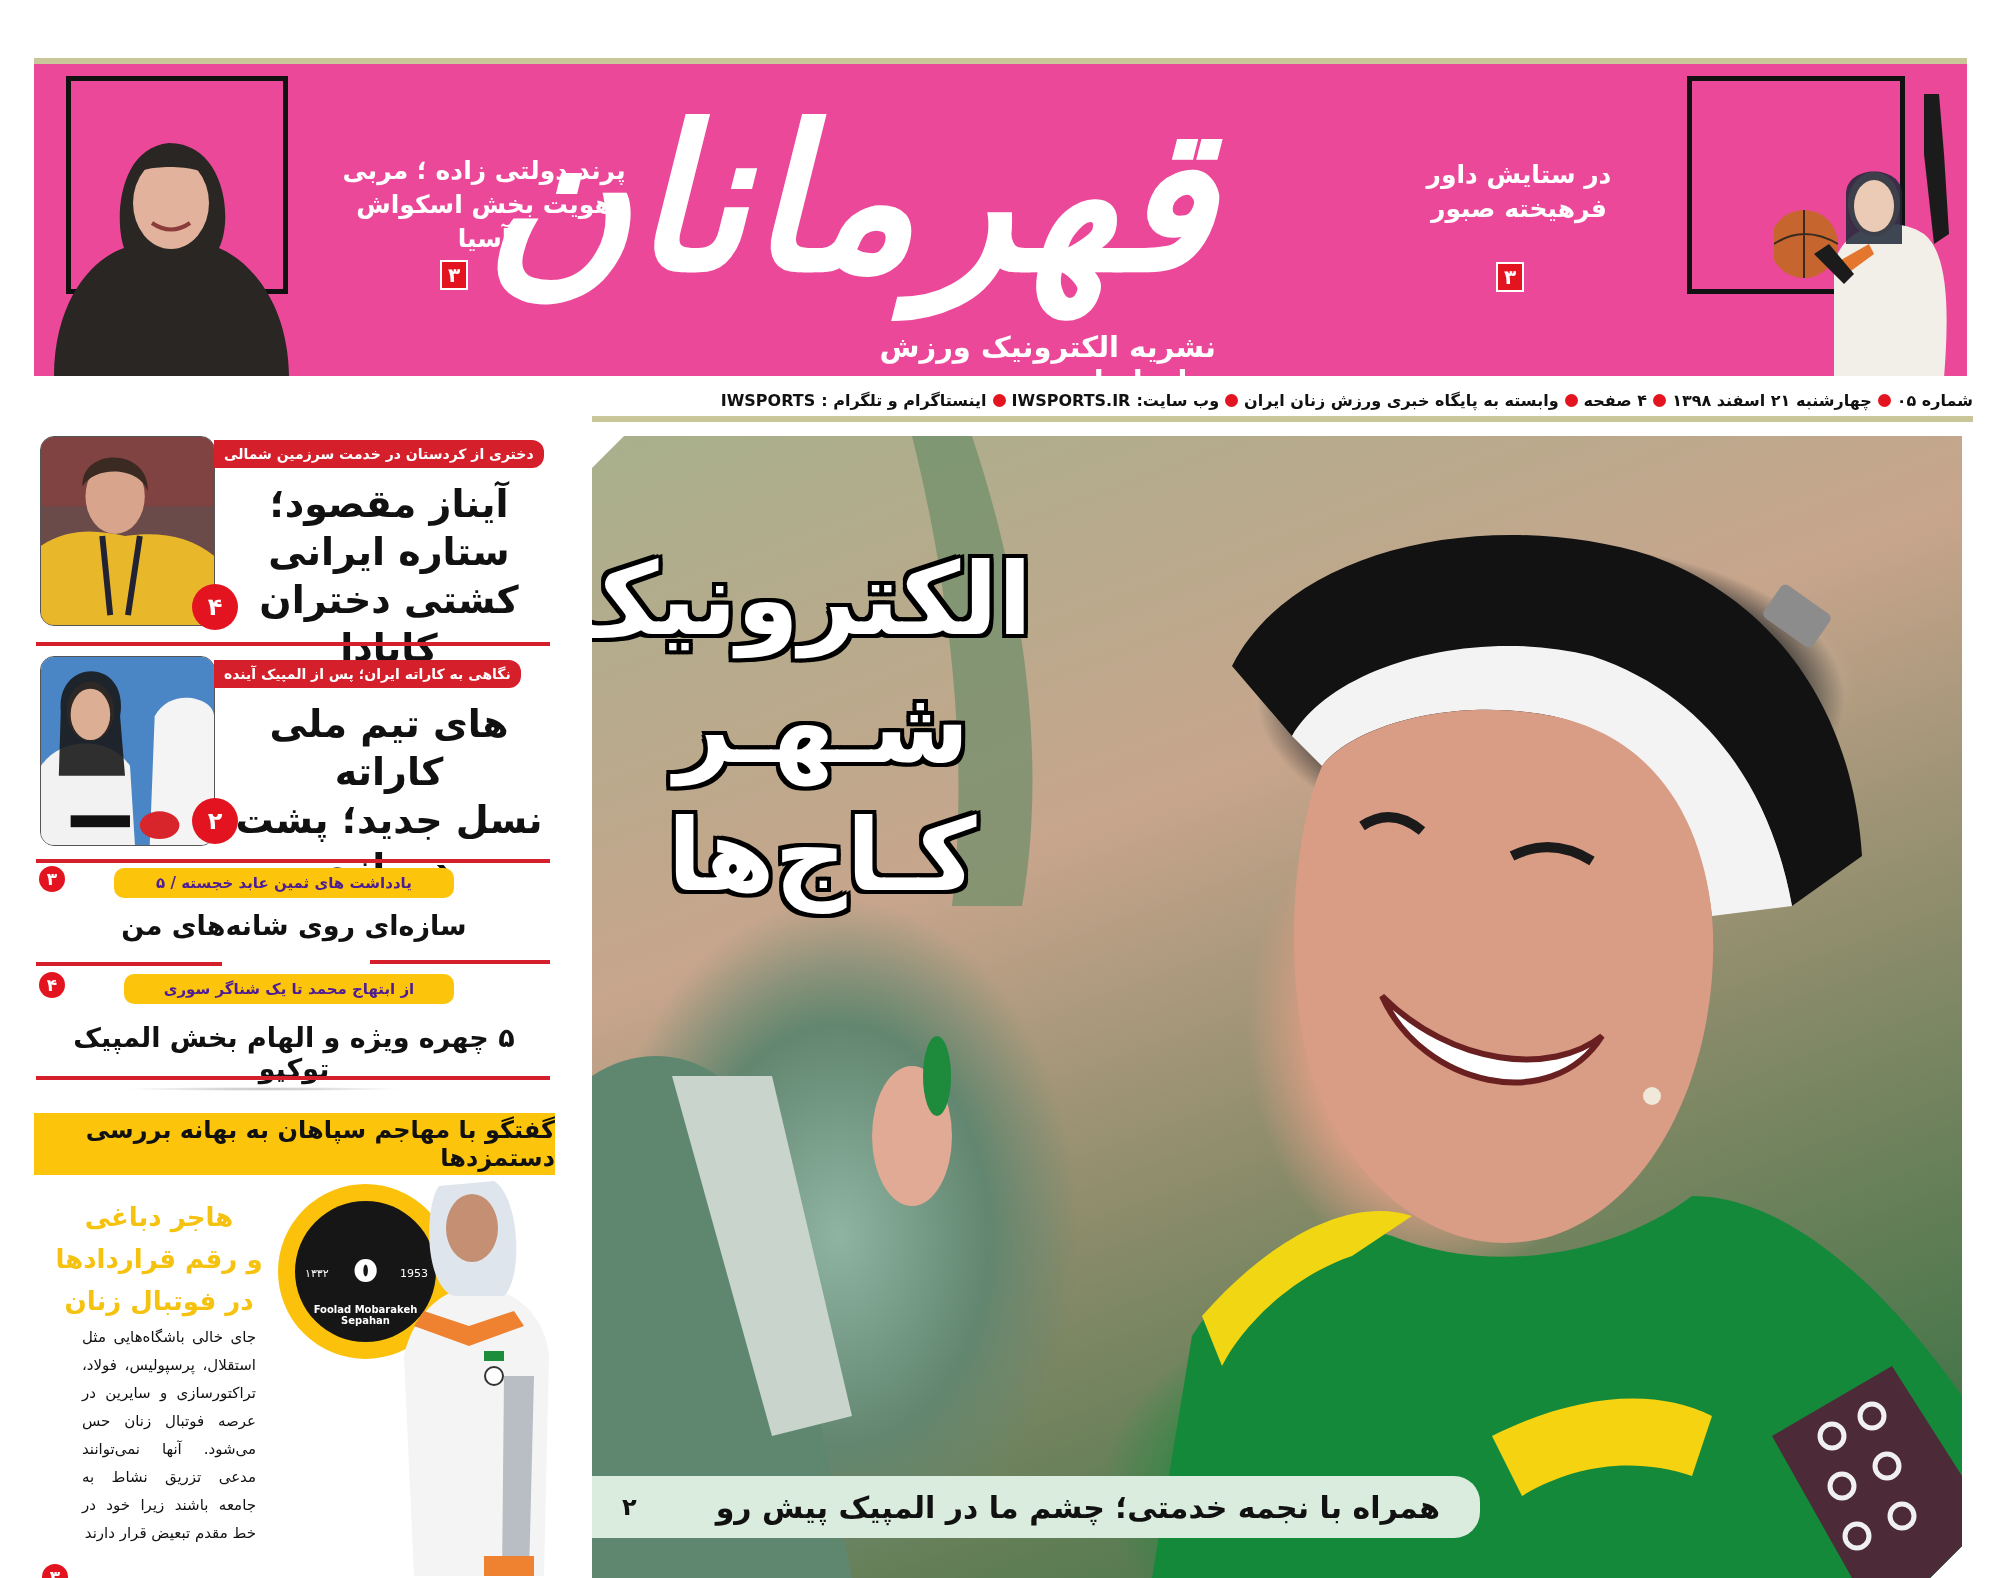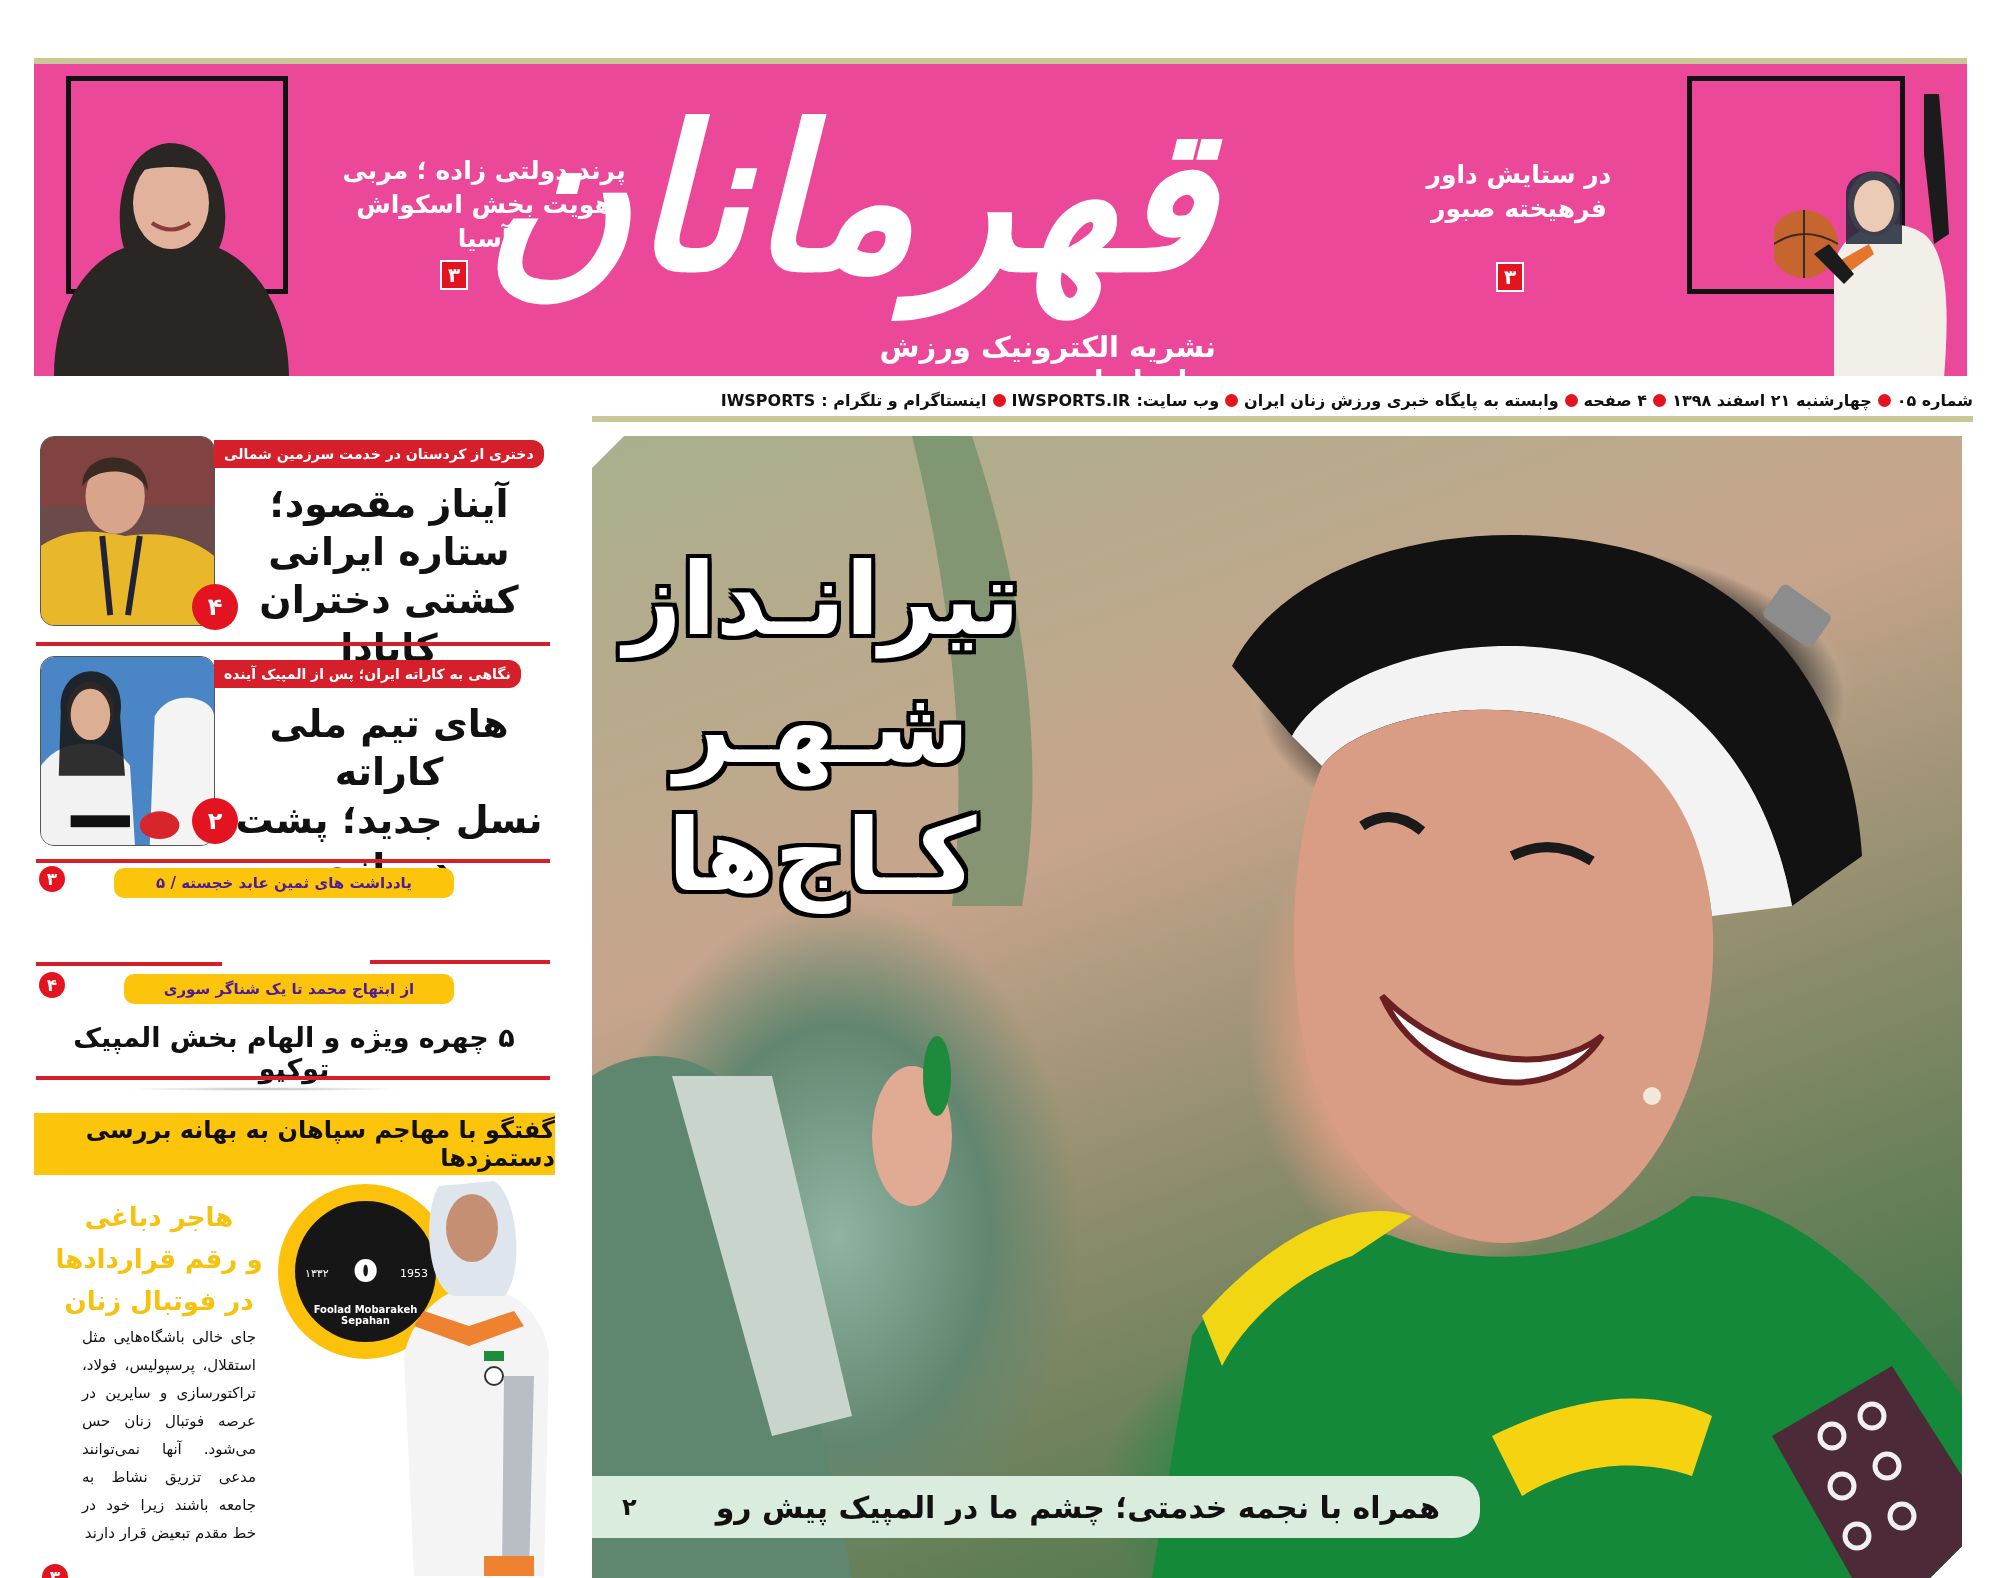--- a/index.html
+++ b/index.html
@@ -165,21 +165,21 @@
         <circle cx="1310" cy="1080" r="12"></circle>
     </g>
 
     <path d="M0 640 C 60 600, 140 620, 170 700 L 260 1142 L 0 1142 Z" fill="#5f8770"></path>
     <path d="M80 640 L 180 640 L 260 980 L 180 1000 Z" fill="#c9d4cc"></path>
     <ellipse cx="320" cy="700" rx="40" ry="70" fill="#e0aa95"></ellipse>
     <ellipse cx="345" cy="640" rx="14" ry="40" fill="#1e8a3c"></ellipse>
     <path d="M380 0 C 420 120, 460 300, 430 470 L 360 470 C 380 300, 350 120, 320 0 Z" fill="#6c8d68" opacity="0.7"></path>
   </svg>
   <div class="hero-headline">
-    <div>تیرانـداز</div>
+    <div>الکترونیک</div>
     <div>شـهـر</div>
     <div>کـاج‌ها</div>
   </div>
   <div class="hero-caption">
     <span class="caption-text">همراه با نجمه خدمتی؛ چشم ما در المپیک پیش رو</span>
     <span class="caption-page">۲</span>
   </div>
 </section>
 
 <aside class="col">
@@ -218,20 +218,21 @@
       <div>های تیم ملی کاراته</div>
       <div>نسل جدید؛ پشت دروازه</div>
     </div>
     <div class="num" style="top:142px">۲</div>
   </article>
   <div class="red-rule" style="left:2px;top:423px;width:514px"></div>
 
   <article class="brief" style="top:430px;height:90px">
     <div class="num">۳</div>
     <div class="pill" style="left:80px;width:340px;top:2px">یادداشت های ثمین عابد خجسته / ۵</div>
+    <div class="title" style="top:44px">سازه‌ای روی شانه‌های من</div>
   </article>
   <div class="red-rule" style="left:2px;top:526px;width:186px"></div>
   <div class="red-rule" style="left:336px;top:524px;width:180px"></div>
 
   <article class="brief" style="top:536px;height:90px">
     <div class="num">۴</div>
     <div class="pill" style="left:90px;width:330px;top:2px">از ابتهاج محمد تا یک شناگر سوری</div>
     <div class="title" style="top:50px">۵ چهره ویژه و الهام بخش المپیک توکیو</div>
   </article>
   <div class="red-rule" style="left:2px;top:640px;width:514px"></div>

